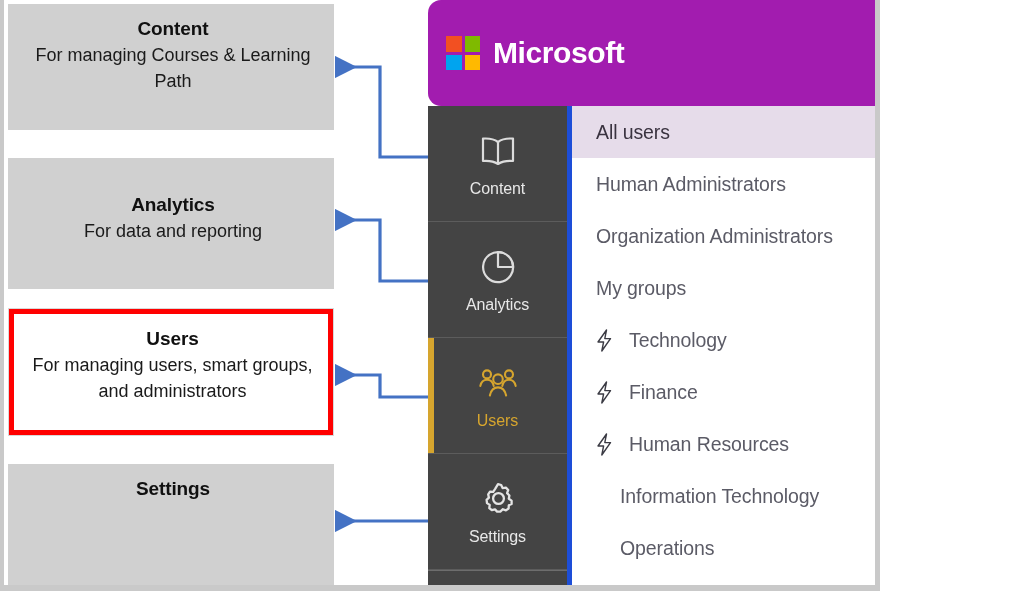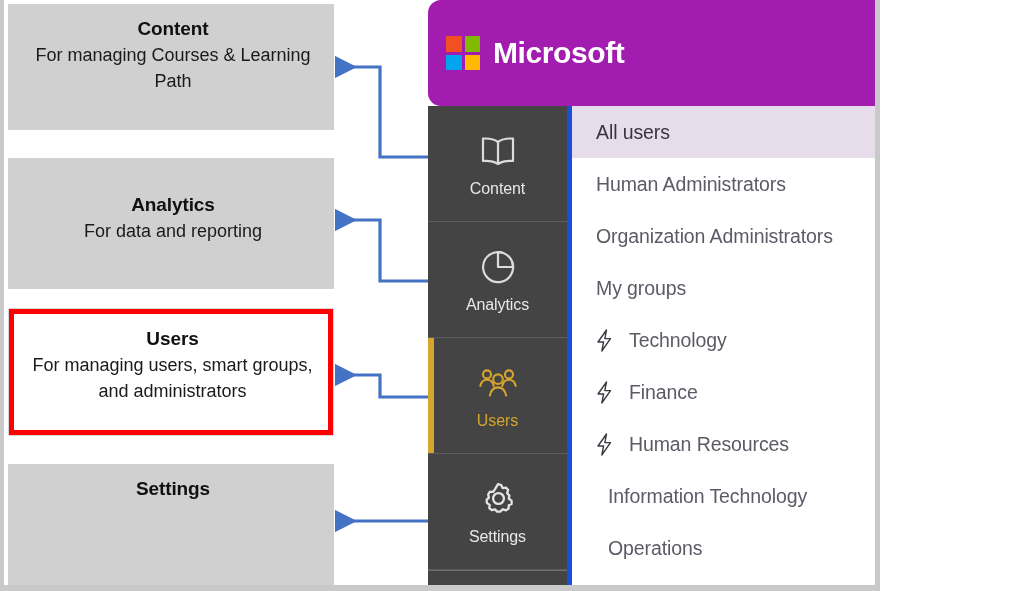--- a/index.html
+++ b/index.html
@@ -187,21 +187,21 @@
     color: #5b5b66;
     letter-spacing: -0.1px;
   }
   .lrow.selected .ltext { color: #3a3340; }
   .bolt-slot {
     width: 33px;
     display: flex;
     align-items: center;
     flex: 0 0 auto;
   }
-  .lrow.indent { padding-left: 36px; }
+  .lrow.indent { padding-left: 48px; }
   .ellipsis {
     position: absolute;
     right: 16px;
     top: 50%;
     transform: translateY(-50%);
     font-size: 19px;
     letter-spacing: 2px;
     color: #7fa3e0;
     line-height: 1;
   }

